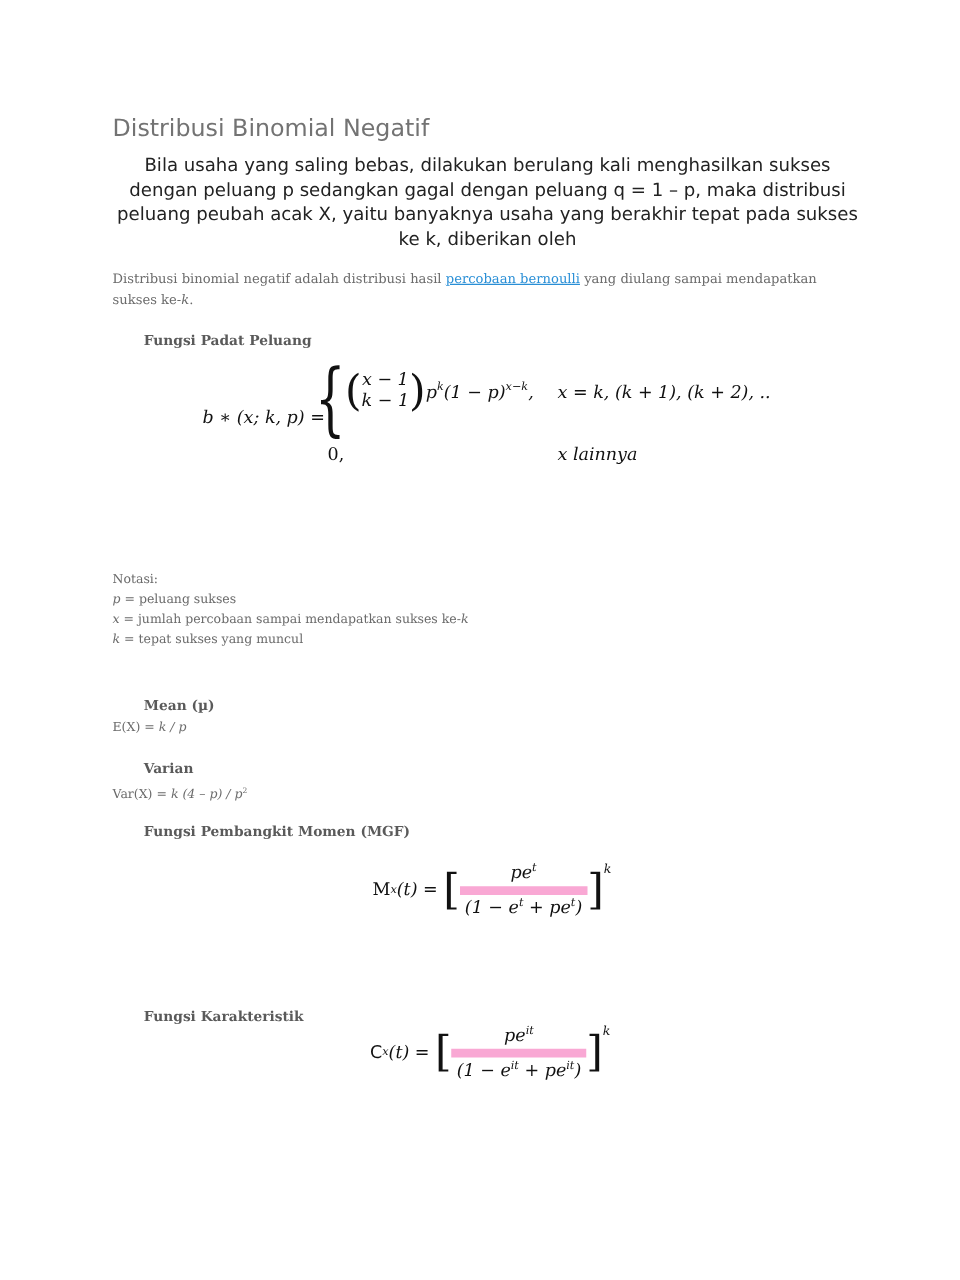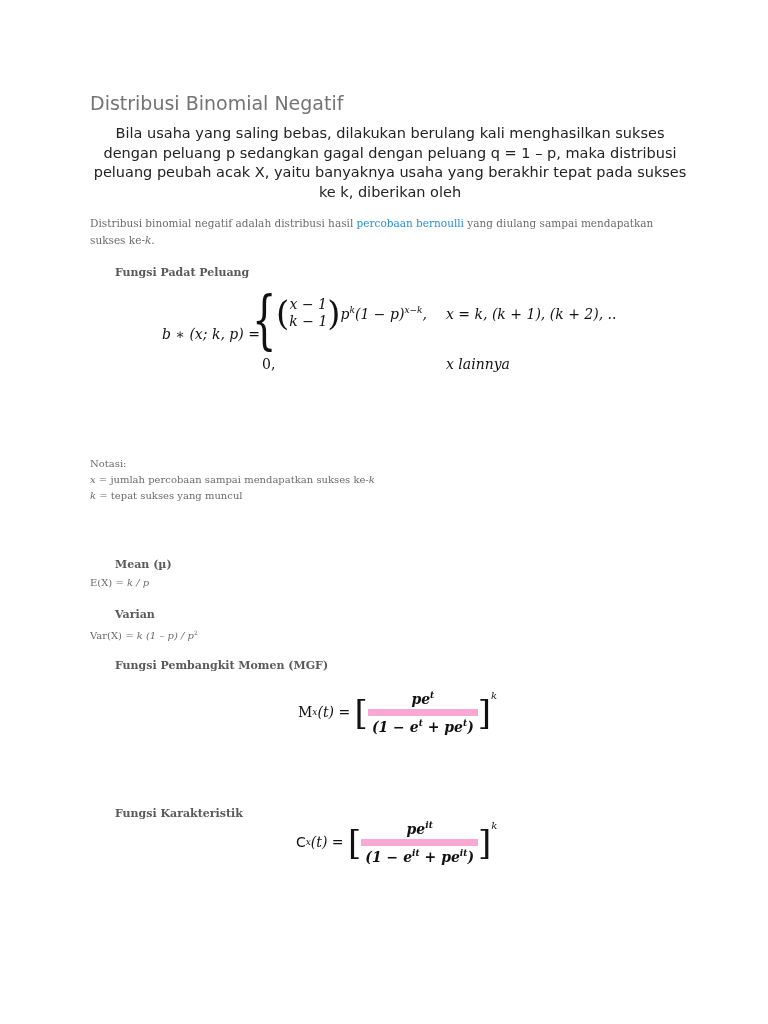--- a/index.html
+++ b/index.html
@@ -3,26 +3,26 @@
 <meta charset="utf-8">
 <style>
   html, body { margin:0; padding:0; background:#ffffff; }
   body { width:768px; height:1024px; position:relative; overflow:hidden; font-family:"DejaVu Sans", sans-serif; }
   .abs { position:absolute; }
   .title { left:90px; top:92px; font-size:19px; color:#737373; }
   .intro { left:90px; top:124px; width:600px; font-size:14.5px; line-height:19.5px; color:#222;text-align:center; }
   .serif { font-family:"DejaVu Serif", serif; color:#6b6b6b; }
   .small { font-size:10px; line-height:16px; }
   .def { left:90px; top:215px; width:600px; font-size:10.5px; line-height:17px; }
-  .def a { color:#2a8fd6; }
+  .def a { color:#2a8fd6; text-decoration:underline; }
   .heading { font-weight:bold; font-size:11px; color:#5a5a5a; font-family:"DejaVu Serif", serif;margin-left:25px; }
   .math { font-family:"DejaVu Serif", serif; font-style:italic; color:#111; }
   .mathu { font-family:"DejaVu Serif", serif; color:#111; }
   .eq { font-size:14px; }
-  .frac { display:inline-block; vertical-align:middle; text-align:center;font-weight:bold; }
+  .frac { display:inline-block; vertical-align:middle; text-align:center; }
   .frac .num { display:block; padding:0 4px 2px; }
   .frac .den { display:block; border-top:7px solid #f9a8d4; padding:2px 4px 0; }
   .bracket { display:inline-block; vertical-align:middle; font-size:34px; font-style:normal; line-height:1; }
   sup { font-size:9px; }
 </style>
 </head>
 <body>
 
 <div class="abs title">Distribusi Binomial Negatif</div>
 
@@ -38,29 +38,30 @@
 <div class="abs mathu" style="left:252px; top:288px; font-size:64px; line-height:1; transform:scaleX(0.6); transform-origin:left top; color:#111;">{</div>
 <div class="abs math eq" style="left:276px; top:296px; line-height:17px;">
   <span style="display:inline-block; vertical-align:middle; font-style:normal; font-size:34px;">(</span><span style="display:inline-block; vertical-align:middle; text-align:center;"><span style="display:block;">x − 1</span><span style="display:block;">k − 1</span></span><span style="display:inline-block; vertical-align:middle; font-style:normal; font-size:34px;">)</span><span style="vertical-align:middle;"><span>p</span><sup>k</sup><span>(1 − p)</span><sup>x−k</sup><span>,</span></span>
 </div>
 <div class="abs math eq" style="left:446px; top:306px;">x = k, (k + 1), (k + 2), ..</div>
 <div class="abs mathu eq" style="left:262px; top:356px;">0,</div>
 <div class="abs math eq" style="left:446px; top:356px;">x lainnya</div>
 
 <div class="abs serif small" style="left:90px; top:456px;">
   <div>Notasi:</div>
+  <div><i>p</i><span> = peluang sukses</span></div>
   <div><i>x</i><span> = jumlah percobaan sampai mendapatkan sukses ke-</span><i>k</i></div>
   <div><i>k</i><span> = tepat sukses yang muncul</span></div>
 </div>
 
 <div class="abs heading" style="left:90px; top:558px;">Mean (µ)</div>
 <div class="abs serif small" style="left:90px; top:575px;"><span>E(X) = </span><i>k / p</i></div>
 
 <div class="abs heading" style="left:90px; top:608px;">Varian</div>
-<div class="abs serif small" style="left:90px; top:625px;"><span>Var(X) = </span><i>k (1 – p) / p</i><sup style="font-size:6px;">2</sup></div>
+<div class="abs serif small" style="left:90px; top:625px;"><span>Var(X) = </span><i>k (4 – p) / p</i><sup style="font-size:6px;">2</sup></div>
 
 <div class="abs heading" style="left:90px; top:659px;">Fungsi Pembangkit Momen (MGF)</div>
 <div class="abs eq" style="left:298px; top:690px; white-space:nowrap;">
   <span class="mathu" style="vertical-align:middle;">M</span><sub class="math" style="font-size:9px; vertical-align:middle;">x</sub><span class="math" style="vertical-align:middle;">(t) =</span>
   <span class="bracket mathu">[</span><span class="frac math"><span class="num"><span>pe</span><sup>t</sup></span><span class="den"><span>(1 − e</span><sup>t</sup><span> + pe</span><sup>t</sup><span>)</span></span></span><span class="bracket mathu">]</span><sup class="math" style="vertical-align:top; font-size:10px;">k</sup>
 </div>
 
 <div class="abs heading" style="left:90px; top:807px;">Fungsi Karakteristik</div>
 <div class="abs eq" style="left:296px; top:820px; white-space:nowrap;">
   <span style="vertical-align:middle; font-family:'DejaVu Sans',sans-serif; color:#111;">C</span><sub class="math" style="font-size:9px; vertical-align:middle;">x</sub><span class="math" style="vertical-align:middle;">(t) =</span>

